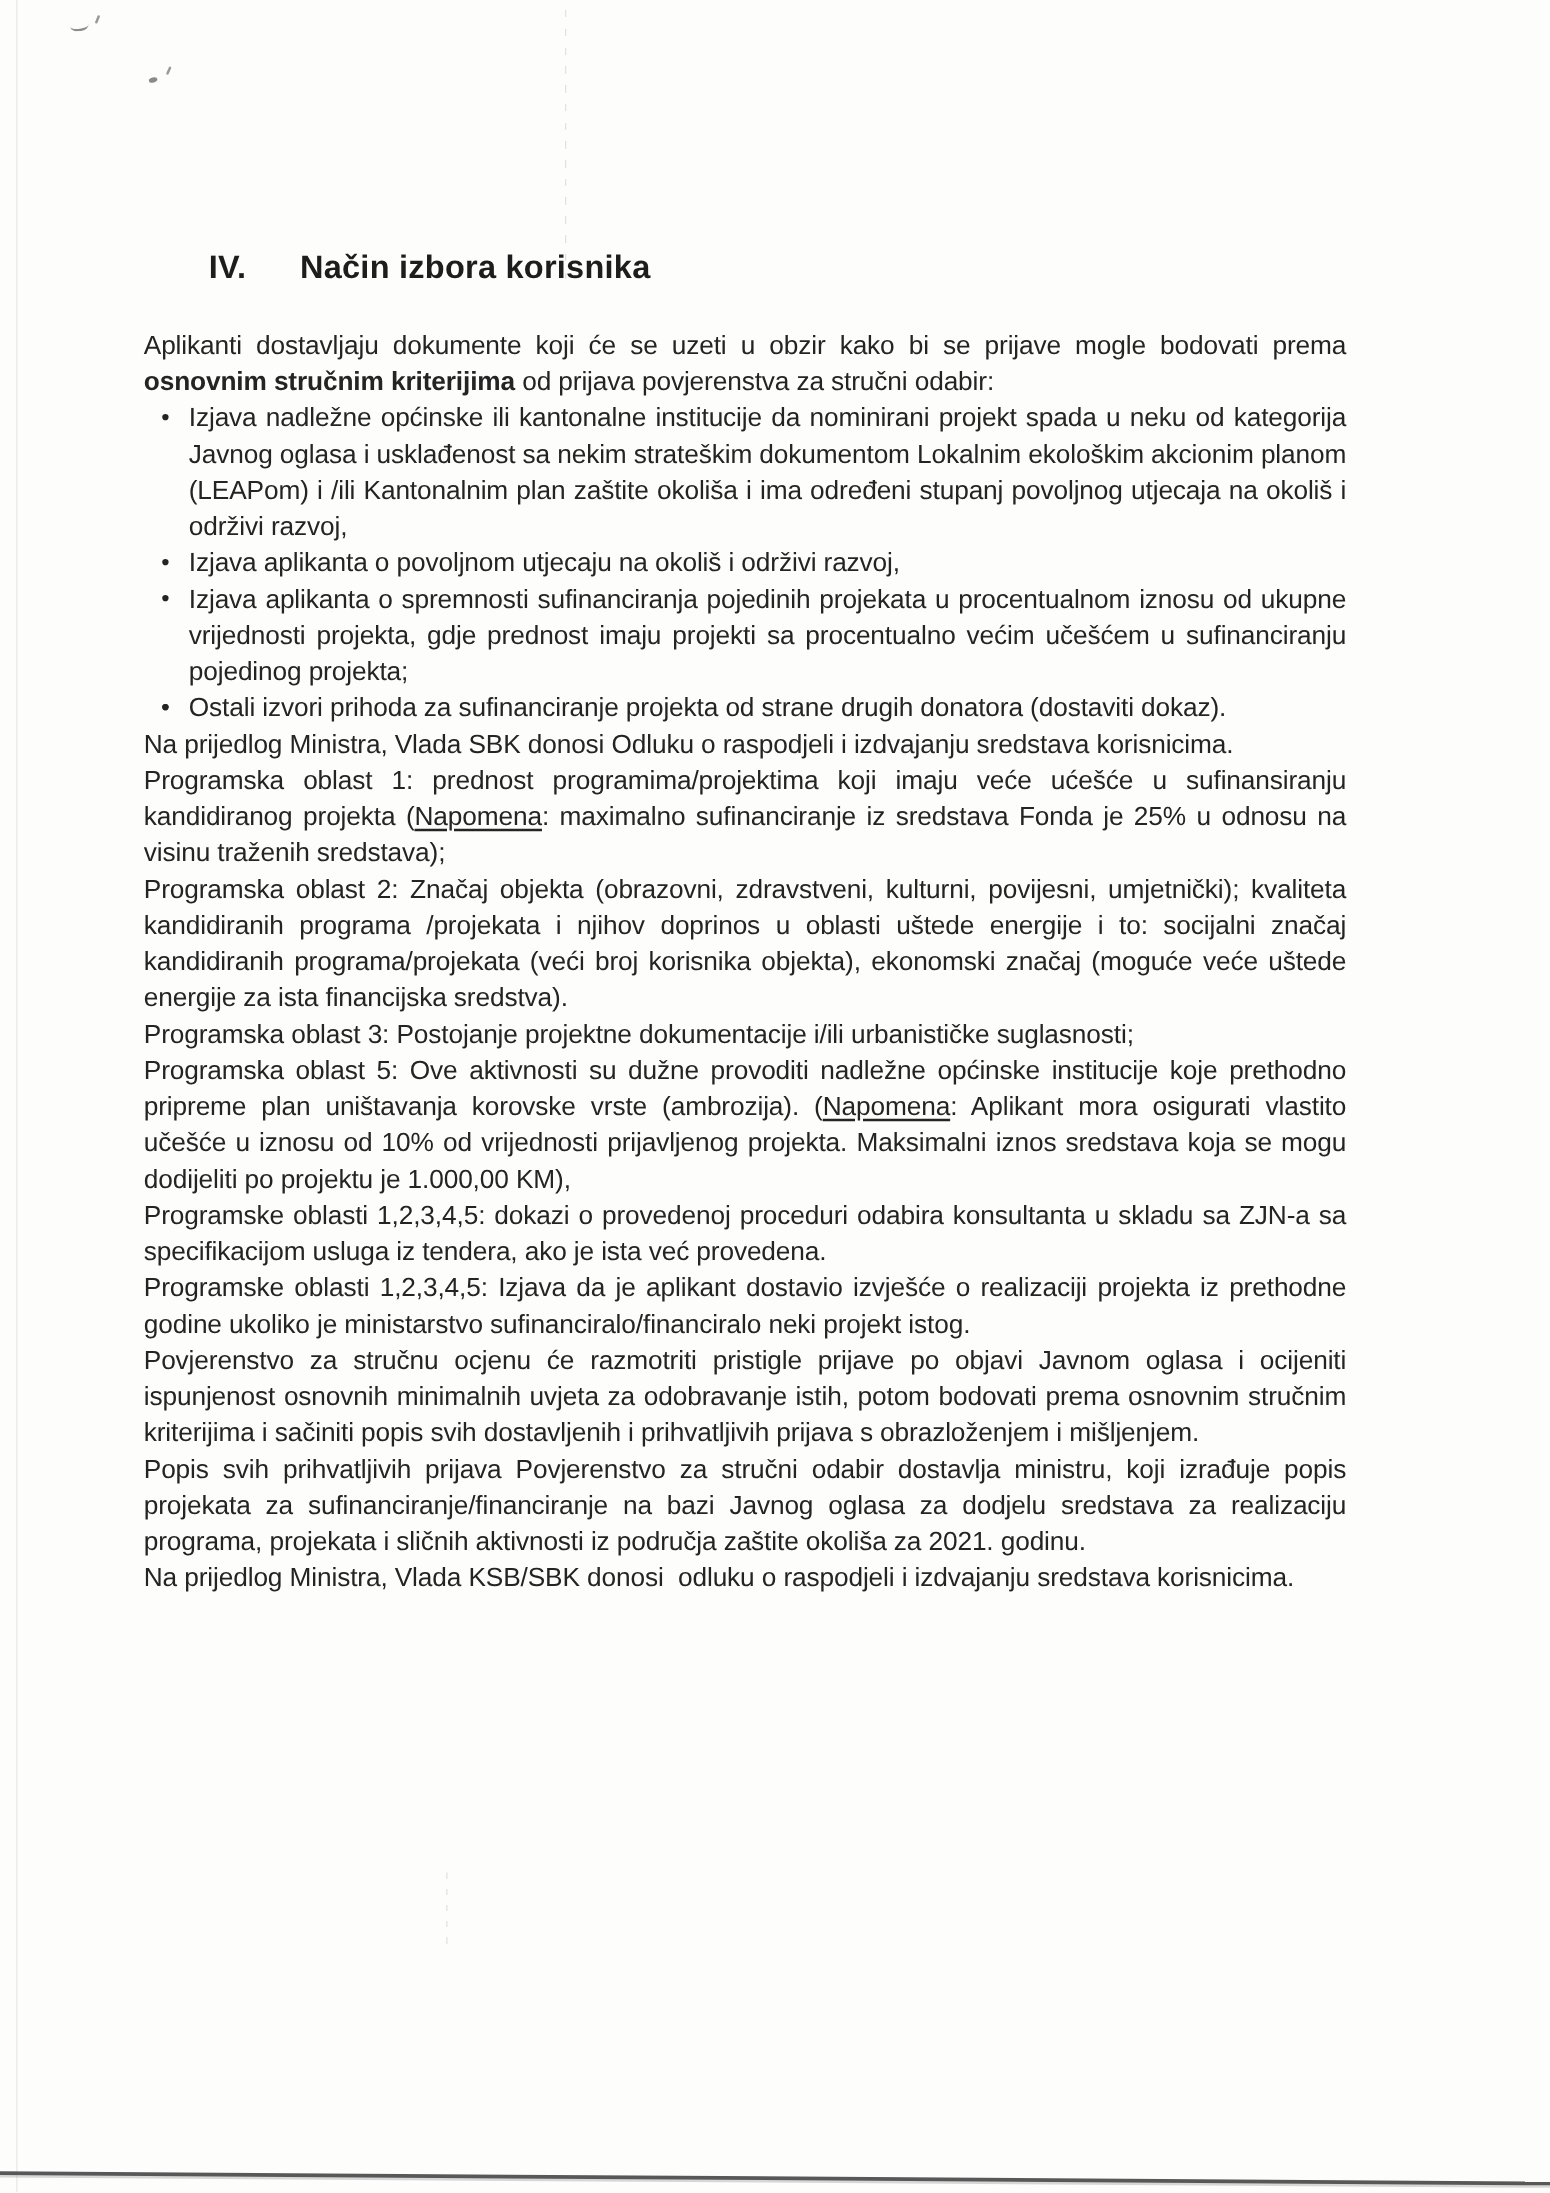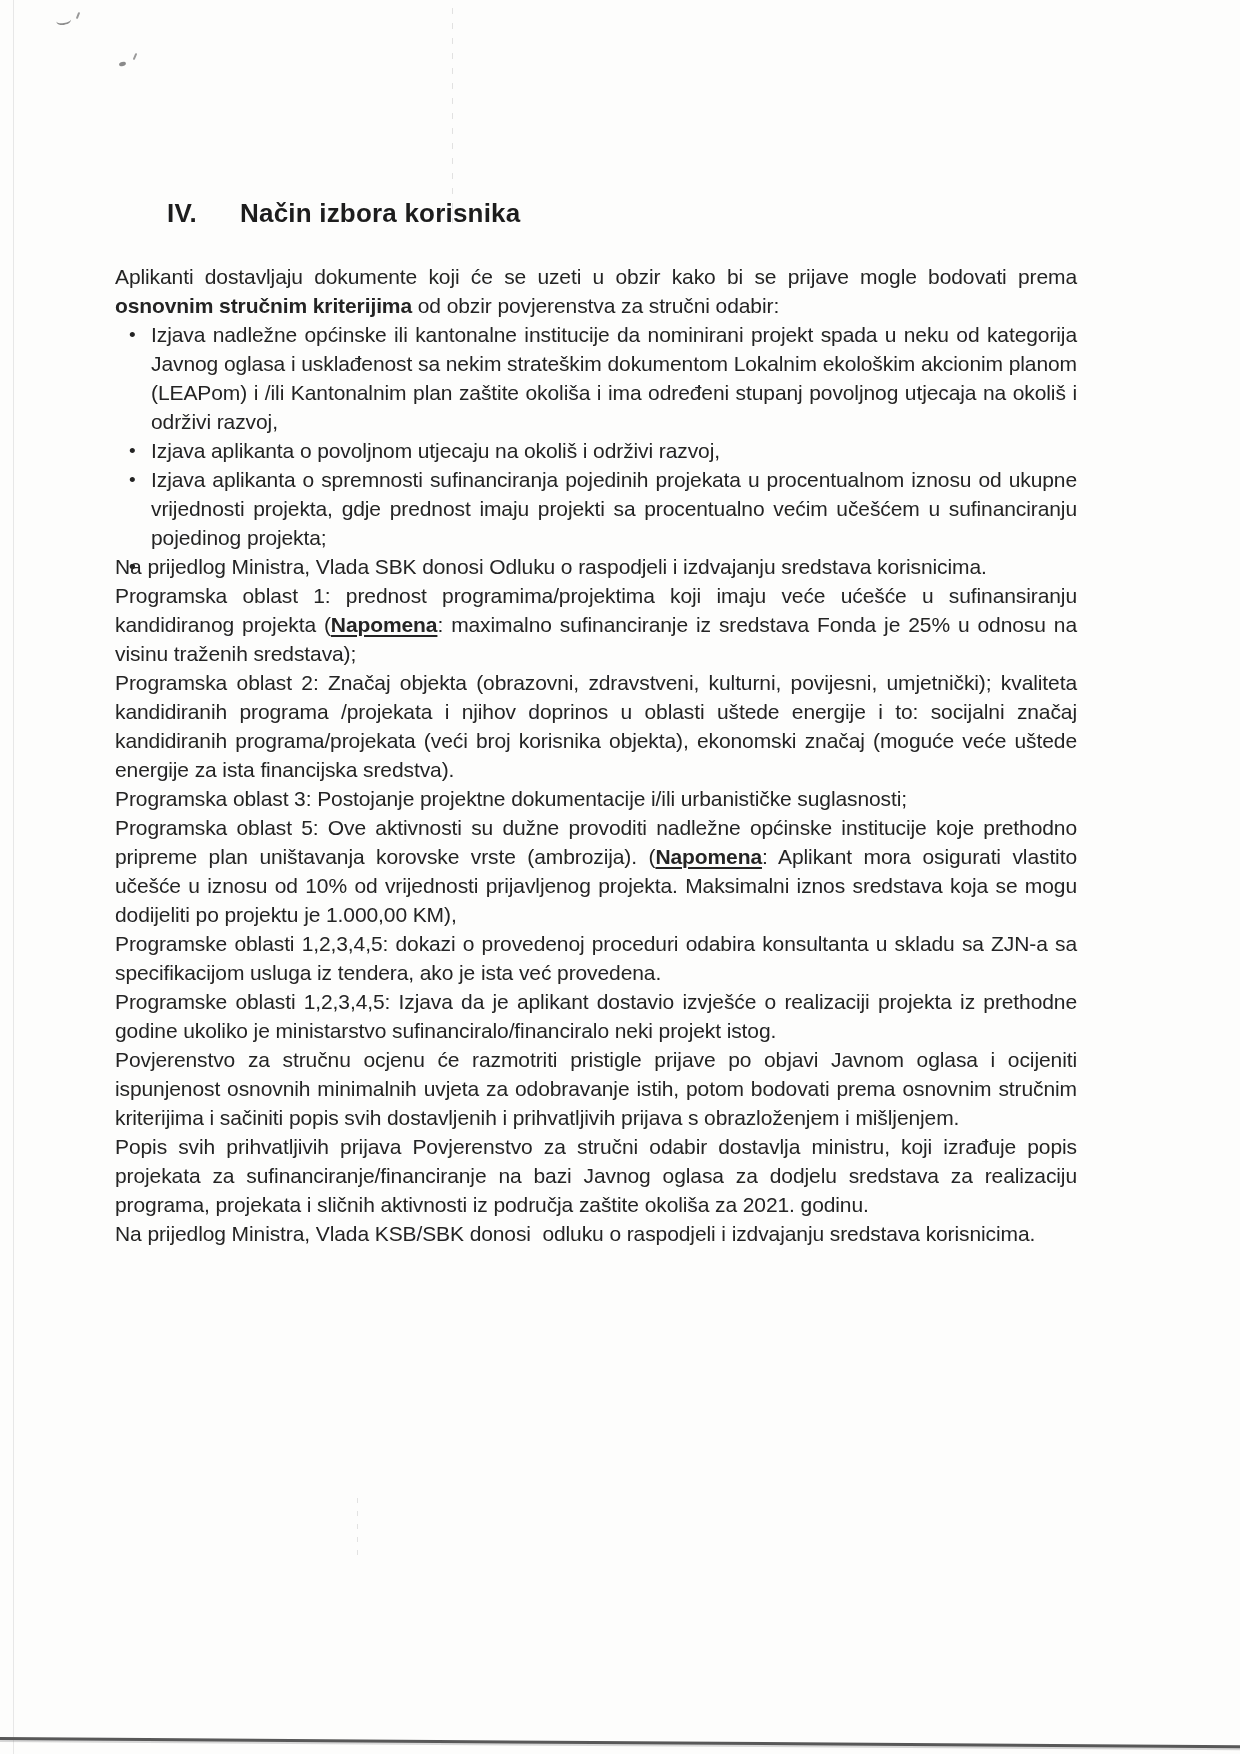--- a/index.html
+++ b/index.html
@@ -92,21 +92,20 @@
     position: absolute;
     left: 14px;
     top: 0;
     font-size: 19px;
   }
   .bold { font-weight: bold; }
   .u {
     text-decoration: underline;
     text-underline-offset: 3px;
     text-decoration-thickness: 1.5px;
-    font-weight: bold;
   }
 </style>
 </head>
 <body>
 
 <div class="page">
 
   <div class="left-edge"></div>
   <div class="fold-top"></div>
   <div class="fold-bottom"></div>
@@ -116,41 +115,42 @@
   <div class="smudge2b"></div>
   <div class="bottom-scan-line"></div>
 
   <div class="content">
 
     <h1 class="heading">
       <span class="heading-number">IV.</span><span>Način izbora korisnika</span>
     </h1>
 
     <p class="body-text">
-      <span>Aplikanti dostavljaju dokumente koji će se uzeti u obzir kako bi se prijave mogle bodovati prema </span><span class="bold">osnovnim stručnim kriterijima</span><span> od obzir povjerenstva za stručni odabir:</span>
+      <span>Aplikanti dostavljaju dokumente koji će se uzeti u obzir kako bi se prijave mogle bodovati prema </span><span class="bold">osnovnim stručnim kriterijima</span><span> od prijava povjerenstva za stručni odabir:</span>
     </p>
 
     <ul class="bullet-list">
       <li>
         <span class="bullet-dot">•</span>
         <span>Izjava nadležne općinske ili kantonalne institucije da nominirani projekt spada u neku od kategorija Javnog oglasa i usklađenost sa nekim strateškim dokumentom Lokalnim ekološkim akcionim planom (LEAPom) i /ili Kantonalnim plan zaštite okoliša i ima određeni stupanj povoljnog utjecaja na okoliš i održivi razvoj,</span>
       </li>
       <li>
         <span class="bullet-dot">•</span>
         <span>Izjava aplikanta o povoljnom utjecaju na okoliš i održivi razvoj,</span>
       </li>
       <li>
         <span class="bullet-dot">•</span>
         <span>Izjava aplikanta o spremnosti sufinanciranja pojedinih projekata u procentualnom iznosu od ukupne vrijednosti projekta, gdje prednost imaju projekti sa procentualno većim učešćem u sufinanciranju pojedinog projekta;</span>
       </li>
       <li>
         <span class="bullet-dot">•</span>
       </li>
       <li>
         <span class="bullet-dot">•</span>
+        <span>Ostali izvori prihoda za sufinanciranje projekta od strane drugih donatora (dostaviti dokaz).</span>
       </li>
     </ul>
 
     <p class="body-text mb-line">Na prijedlog Ministra, Vlada SBK donosi Odluku o raspodjeli i izdvajanju sredstava korisnicima.</p>
 
 
     <p class="body-text">
       <span>Programska oblast 1: prednost programima/projektima koji imaju veće ućešće u sufinansiranju kandidiranog projekta (</span><span class="u">Napomena</span><span>: maximalno sufinanciranje iz sredstava Fonda je 25% u odnosu na visinu traženih sredstava);</span>
     </p>
 

